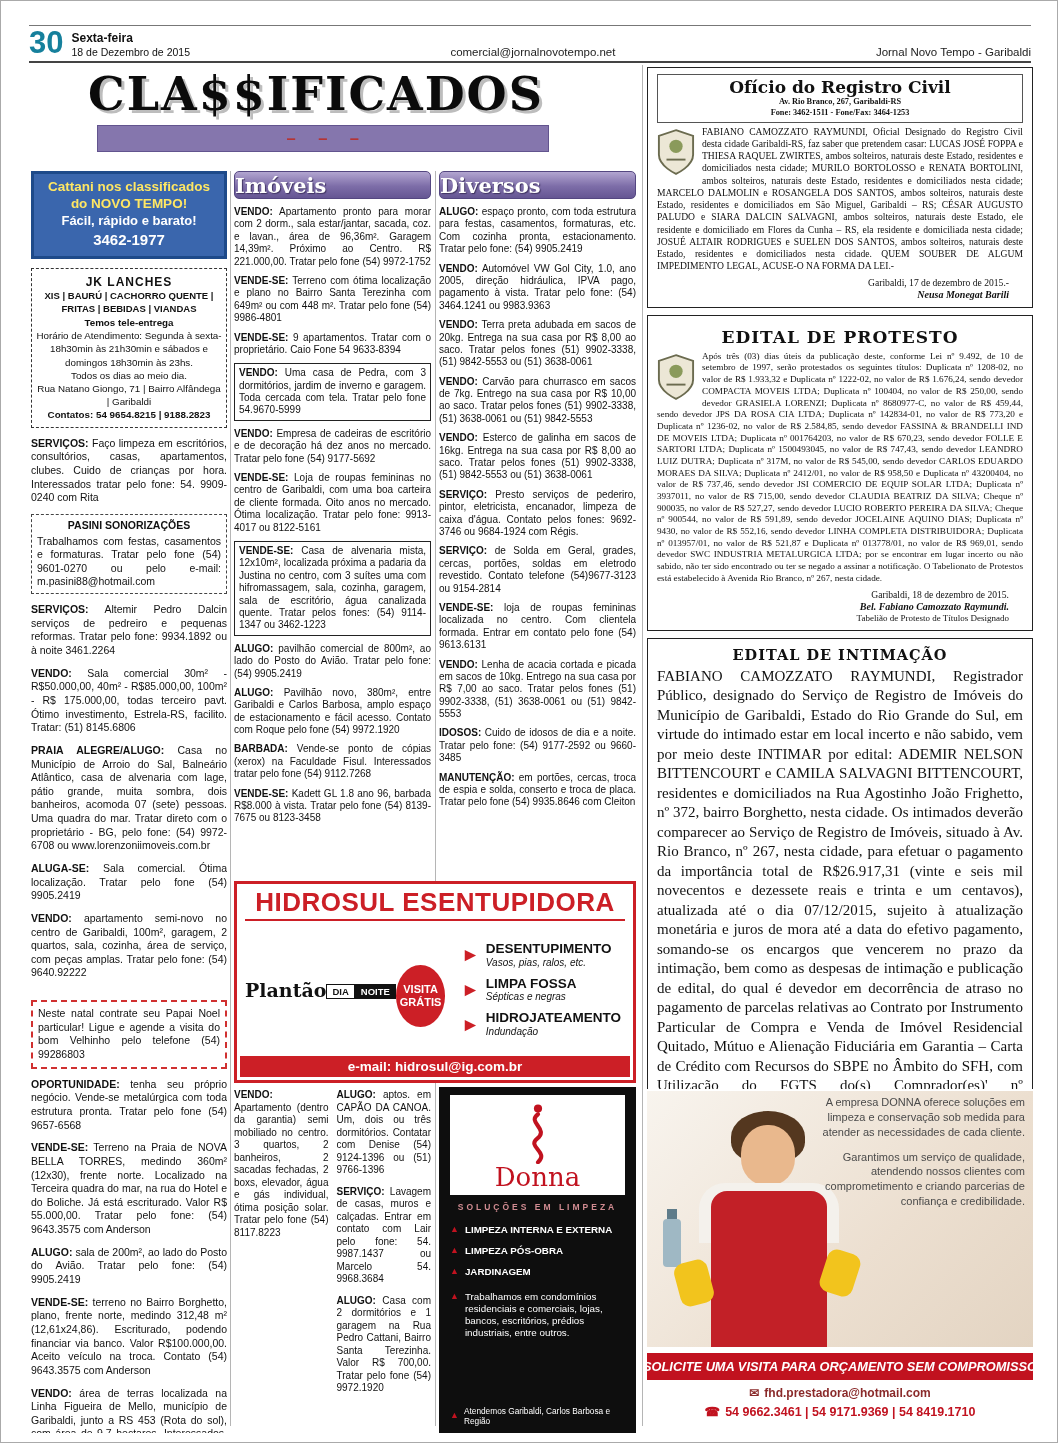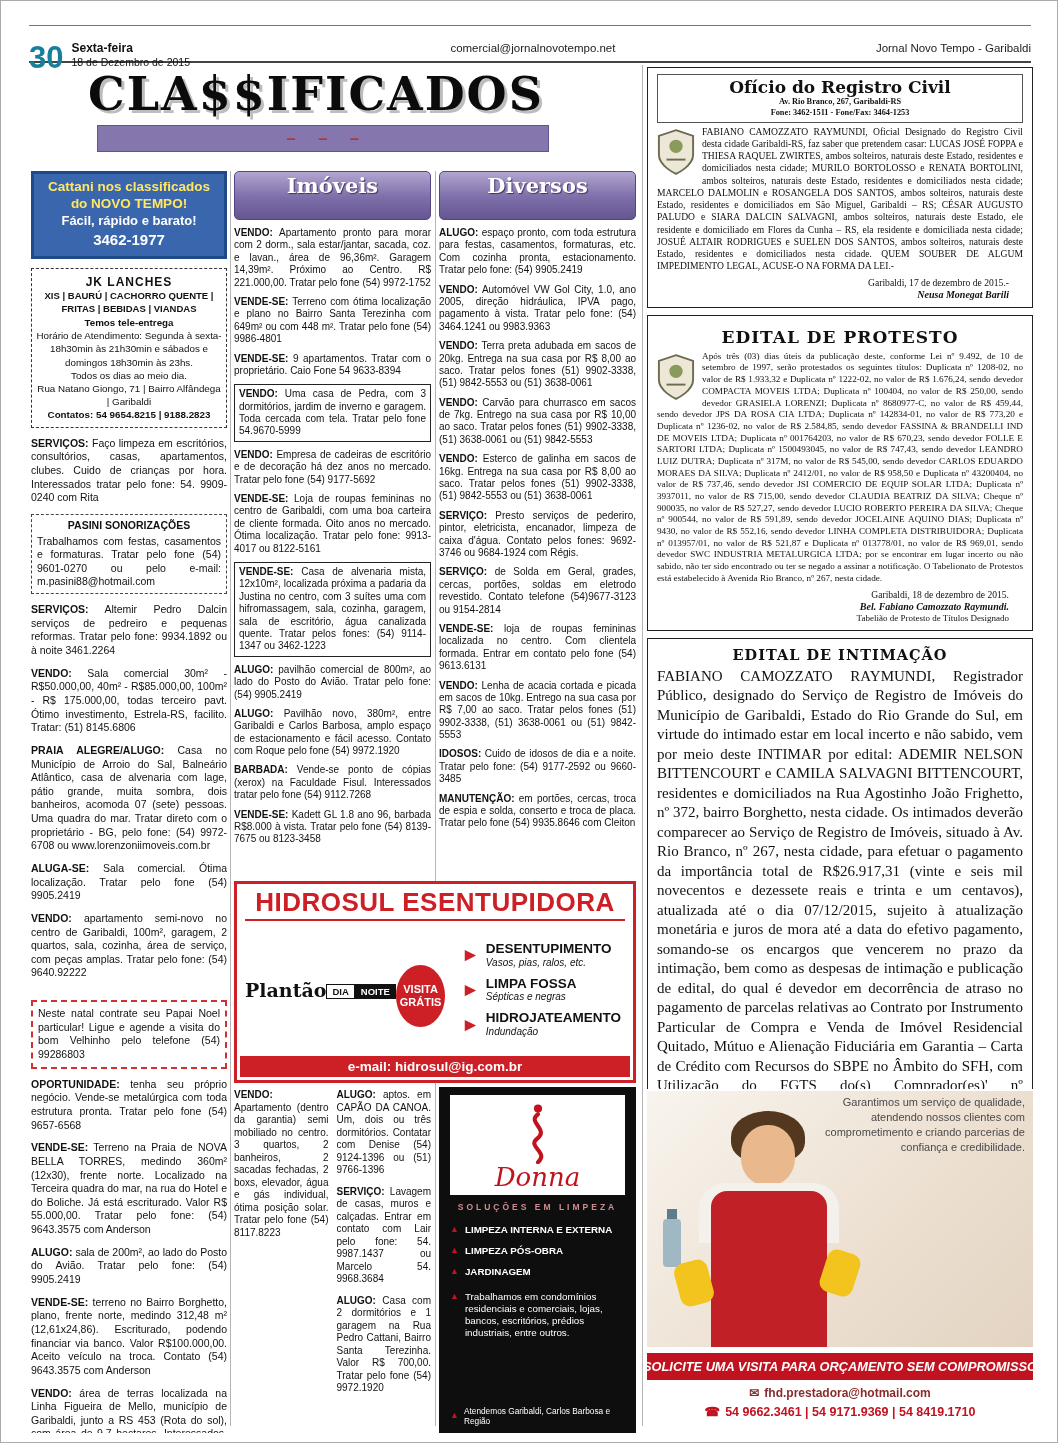--- a/index.html
+++ b/index.html
@@ -3,21 +3,21 @@
 <meta charset="utf-8">
 <style>
   * { margin:0; padding:0; box-sizing:border-box; }
   html,body { background:#d8d8d8; }
   body { font-family:"Liberation Sans", sans-serif; color:#111; }
   .page { position:relative; width:1058px; height:1443px; margin:0 auto; background:#fff; border:1px solid #aaa; overflow:hidden; }
 
   
   .header { position:absolute; left:28px; right:26px; top:24px; height:38px;
             border-top:1px solid #777; border-bottom:2px solid #444;
-            display:flex; align-items:flex-start; padding:16px 0 3px; }
+            display:flex; align-items:flex-end; padding:16px 0 3px; }
   .pagenum { font-size:31px; font-weight:bold; color:#16809c; line-height:1; margin-right:8px; }
   .daterow { line-height:1.15; }
   .weekday { font-size:12px; font-weight:bold; }
   .dateline { font-size:10.5px; }
   .hemail { flex:1; text-align:center; font-size:11.5px; color:#222; }
   .hpaper { font-size:11.5px; color:#222; }
 
   
   .title { position:absolute; left:80px; top:66px; width:470px; text-align:center;
            font-family:"DejaVu Serif", serif; font-weight:900; font-size:46px; letter-spacing:2px;
@@ -32,23 +32,23 @@
   #vdiv1 { left:229px; top:170px; bottom:16px; }
   #vdiv2 { left:434px; top:170px; bottom:16px; }
   #vdiv3 { left:641px; top:64px; bottom:16px; }
 
   .col { position:absolute; }
   .col1 { left:30px;  top:170px; width:196px; height:1262px; overflow:hidden; }
   .col2 { left:233px; top:170px; width:197px; height:708px;  overflow:hidden; }
   .col3 { left:438px; top:170px; width:197px; height:914px;  overflow:hidden; }
 
   .colheader { background:linear-gradient(180deg,#b2a5d0 0%,#7d6da8 55%,#655693 100%);
-               border:1px solid #544781; border-radius:5px; color:#fff; text-align:center;
+               border:1px solid #544781; border-radius:5px; color:#fff; text-align:left;
                font-family:"DejaVu Serif", serif; font-weight:bold; font-size:21px;
-               padding:1px 0 21px; text-shadow:1px 1px 1px #3f3360; }
+               padding:1px 0 0; text-shadow:1px 1px 1px #3f3360; }
 
   
   .ad { margin-top:9px; font-size:10.5px; line-height:1.3; text-align:justify; }
   .col2 .ad, .col3 .ad { font-size:10px; line-height:1.24; margin-top:7px; }
   .lead { font-weight:bold; }
   .ad.boxed { border:1.5px solid #222; padding:3px 4px; }
   .ad.dashed { border:1.5px dashed #444; padding:4px 5px; }
   .ad.red-dashed { border:2px dashed #d03030; padding:5px;margin-top:20px; }
   .ad.titled .lead { display:block; text-align:center; margin-bottom:2px; }
 
@@ -92,21 +92,21 @@
   
   .subcols { position:absolute; left:233px; top:1088px; width:197px; display:flex; gap:8px; }
   .subcol { flex:1; }
   .subcol .ad { font-size:10px; line-height:1.25; margin-top:0; margin-bottom:9px; }
 
   
   .donna { position:absolute; left:438px; top:1086px; width:197px; height:346px; background:#0e0e0e;
            color:#fff; display:flex; flex-direction:column; align-items:center; padding:8px 11px 7px; }
   .donna-logo { background:#fff; width:100%; padding:7px 4px 5px; display:flex; flex-direction:column;
                 align-items:center; }
-  .donna-script { font-family:"DejaVu Serif", serif; font-style:italic; color:#c1121f; font-size:26px; line-height:1;text-align:center; }
+  .donna-script { font-family:"DejaVu Serif", serif; color:#c1121f; font-size:26px; line-height:1;text-align:center; }
   .donna-tag { color:#d08b91; letter-spacing:3px; font-size:8.5px; margin-top:7px; font-weight:bold; }
   .donna-list { margin-top:12px; width:100%; display:flex; flex-direction:column; gap:9px; }
   .donna-item { display:flex; gap:6px; font-size:9.8px; font-weight:bold; align-items:flex-start; line-height:1.25; }
   .tri { color:#c1121f; font-size:9px; line-height:1.3; }
   .donna-desc { font-weight:normal; }
   .donna-foot { margin-top:auto; font-size:8.3px; display:flex; gap:5px; align-items:center; }
 
   
   .photo { position:absolute; left:646px; top:1090px; width:386px; height:256px;
            background:linear-gradient(135deg,#f8f4ee 0%,#ecdfd0 60%,#e3d4c2 100%); overflow:hidden; }
@@ -378,20 +378,21 @@
 
   <div class="photo">
     <div class="p-hair"></div>
     <div class="p-head"></div>
     <div class="p-shirt"></div>
     <div class="p-apron"></div>
     <div class="p-bottle"></div>
     <div class="p-glove1"></div>
     <div class="p-glove2"></div>
     <div class="donna-text">
+      <div class="t1">A empresa DONNA oferece soluções em limpeza e conservação sob medida para atender as necessidades de cada cliente.</div>
       <div class="t2">Garantimos um serviço de qualidade, atendendo nossos clientes com comprometimento e criando parcerias de confiança e credibilidade.</div>
     </div>
   </div>
   <div class="banner">SOLICITE UMA VISITA PARA ORÇAMENTO SEM COMPROMISSO</div>
   <div class="contacts">
     <div class="c-email"><span class="c-icon">✉</span><span>fhd.prestadora@hotmail.com</span></div>
     <div class="c-phones"><span class="c-icon">☎</span><span>54 9662.3461  |  54 9171.9369  |  54 8419.1710</span></div>
   </div>
 
 </div>

